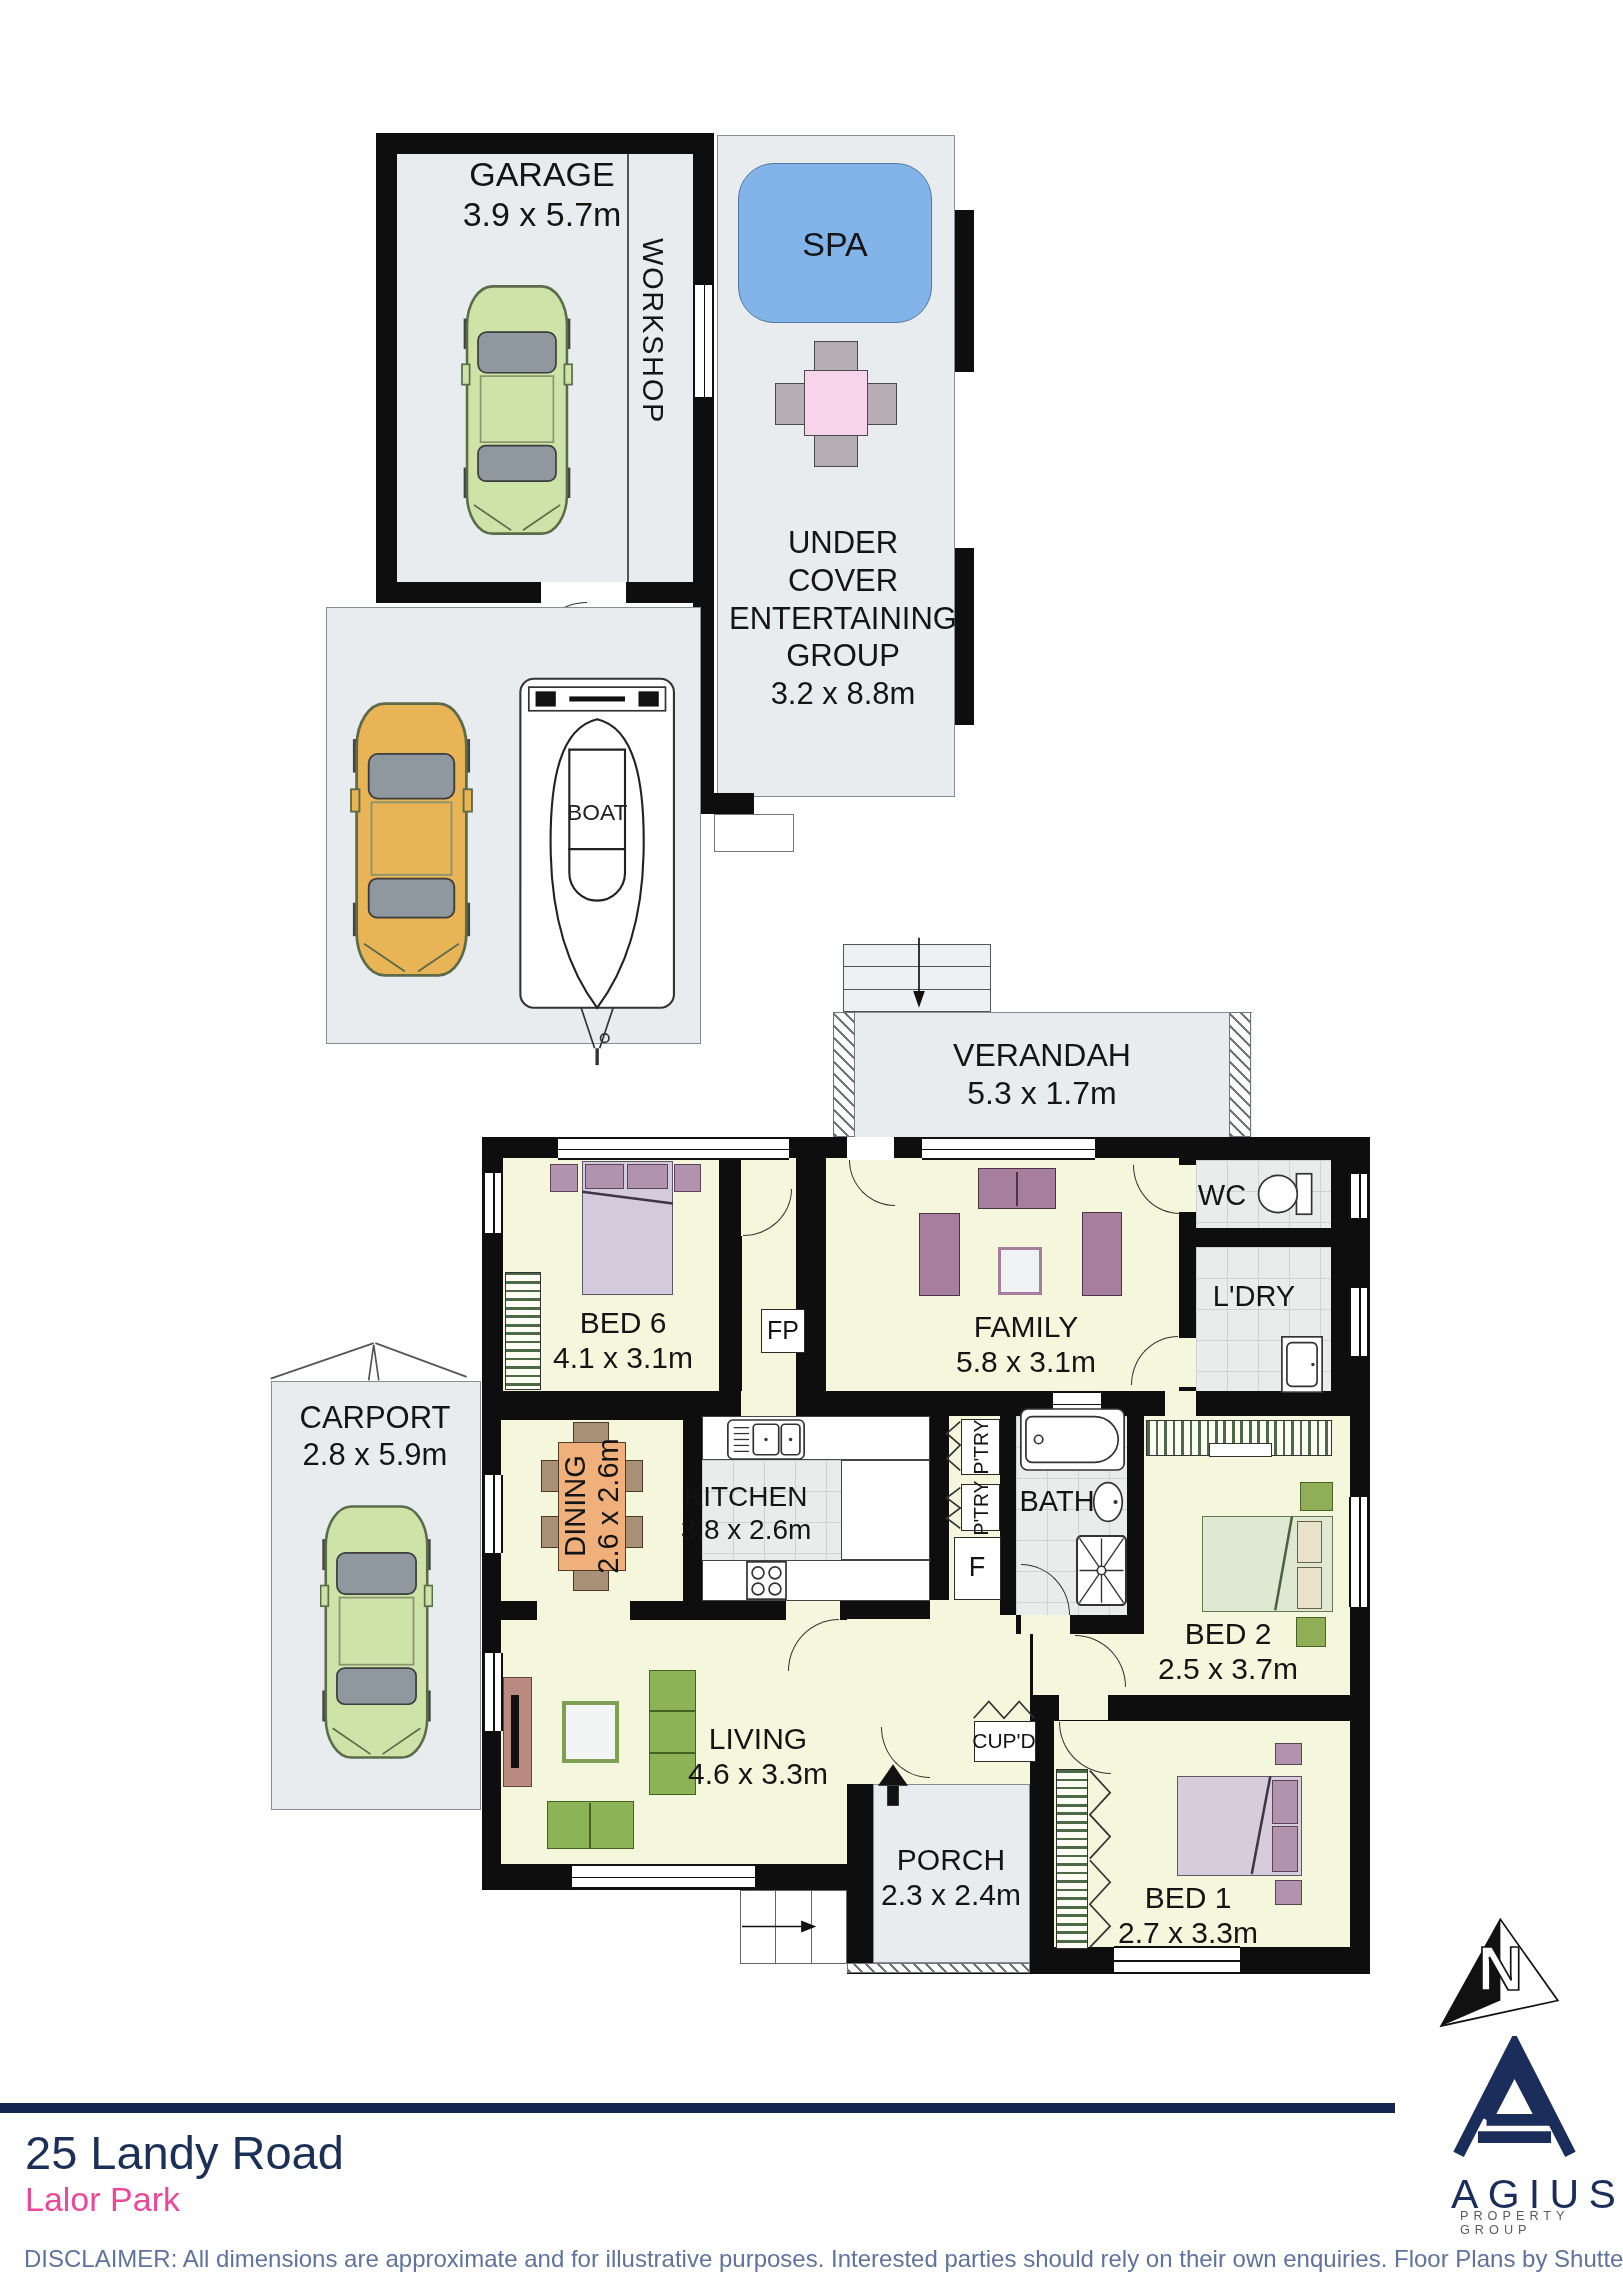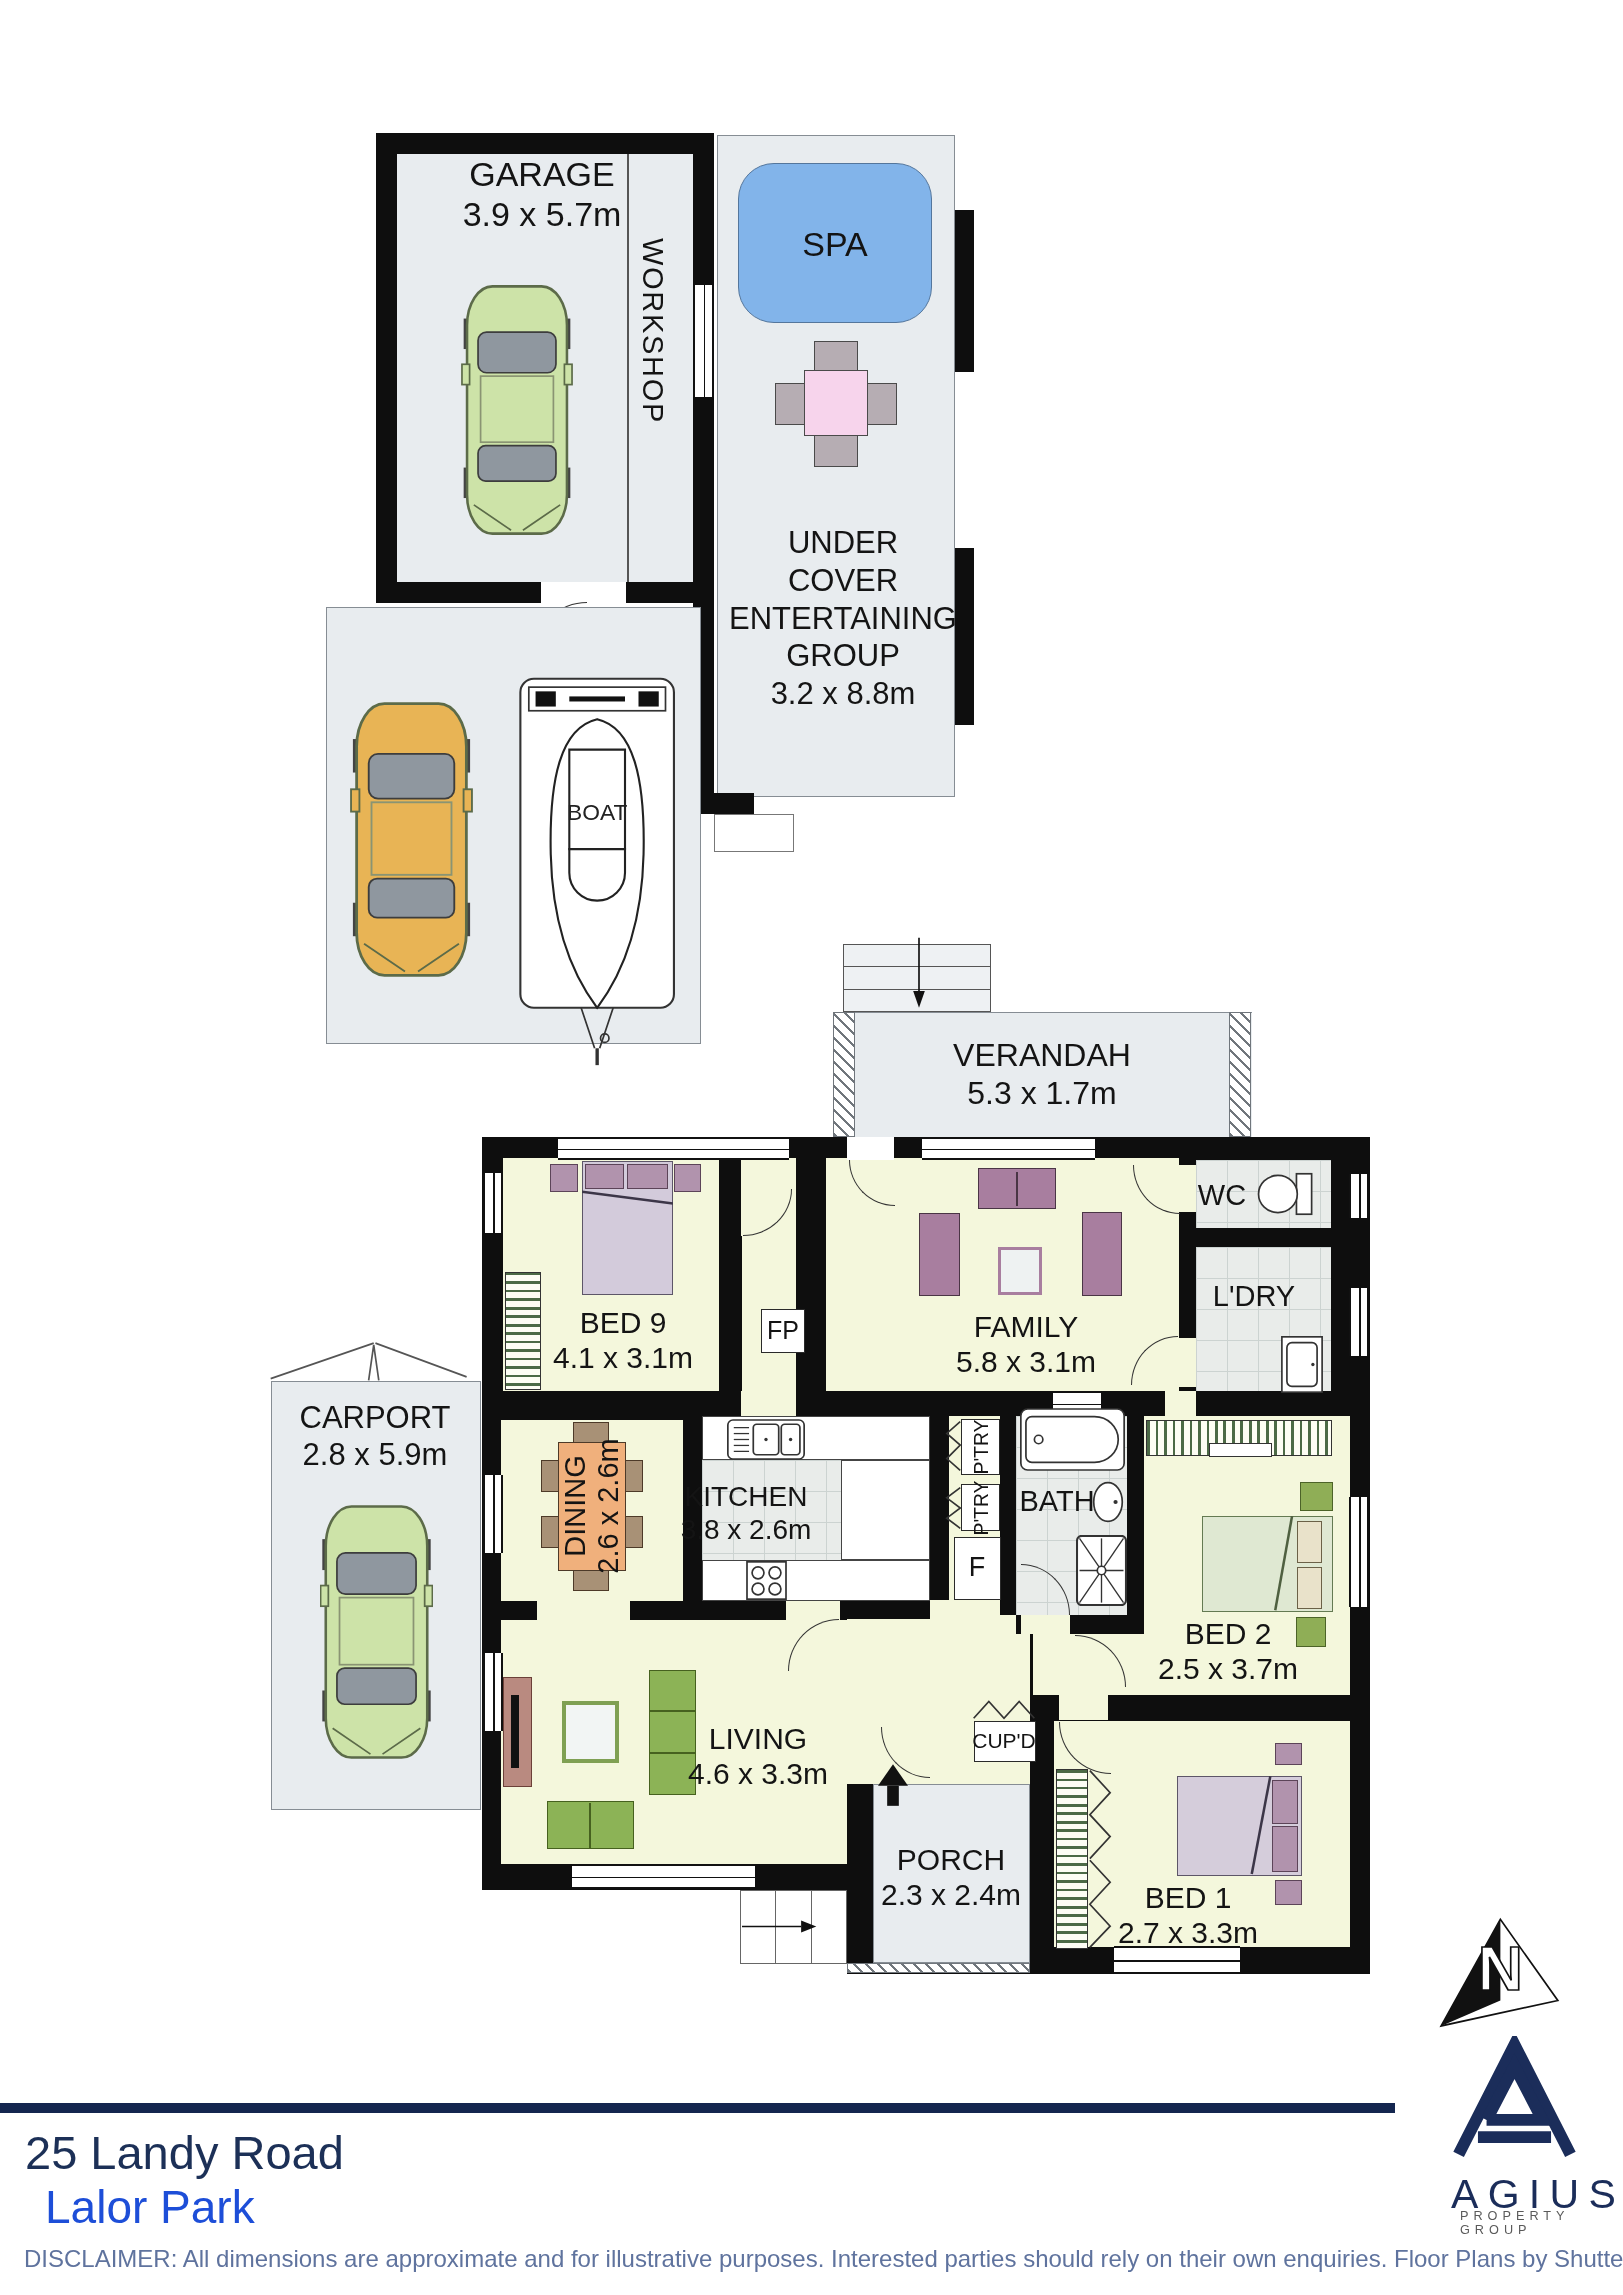--- a/index.html
+++ b/index.html
@@ -34,21 +34,21 @@
   .wrd-h{position:absolute;background:repeating-linear-gradient(to bottom,#4c6a46 0 2.5px,#fdfdf4 2.5px 8.5px);
          border:0.8px solid #333;box-sizing:border-box;}
   .wrd-v{position:absolute;background:repeating-linear-gradient(to right,#4c6a46 0 2.5px,#fdfdf4 2.5px 8.5px);
          border:0.8px solid #333;box-sizing:border-box;}
   .sofa{position:absolute;background:#a87e9f;border:1.7px solid #4a3545;box-sizing:border-box;}
   .gsofa{position:absolute;background:#8cb356;border:1.7px solid #46611f;box-sizing:border-box;}
   .chair{position:absolute;background:#a89176;border:1.7px solid #4d3a28;box-sizing:border-box;}
   .pill{position:absolute;background:#b193ad;border:1.7px solid #5c4458;box-sizing:border-box;}
   .footer-line{position:absolute;background:#14264f;}
   .addr1{position:absolute;color:#1c3057;font-size:47px;}
-  .addr2{position:absolute;color:#1d4ed8;font-size:46px;margin-left:20px;}
+  .addr2{position:absolute;color:#ec4899;font-size:34px;}
   .disc{position:absolute;color:#5f739e;font-size:24px;white-space:nowrap;}
   .brand{position:absolute;color:#1b2d5a;letter-spacing:9.3px;font-size:41px;}
   .brand-tag{position:absolute;color:#5a5a5a;letter-spacing:5px;font-size:12.7px;}
 </style>
 </head>
 <body>
 
 <div id="canvas">
 
   <svg width="0" height="0" style="position:absolute">
@@ -389,21 +389,21 @@
   <div class="lbl" style="left:1222px;top:1195px;font-size:29px;">WC</div>
 
   <svg class="abs" style="left:1281px;top:1336px;" width="42" height="57" viewBox="0 0 50 68">
     <rect x="1" y="1" width="48" height="66" fill="#fff" stroke="#333" stroke-width="2"></rect>
     <rect x="7" y="8" width="36" height="52" rx="6" fill="#fff" stroke="#333" stroke-width="2"></rect>
     <circle cx="38" cy="34" r="2" fill="#333"></circle>
   </svg>
   <div class="lbl" style="left:1254px;top:1296px;font-size:29px;">L'DRY</div>
 
   <div class="lbl" style="left:623px;top:1340px;font-size:30px;">
-    <span>BED 9</span><br>
+    <span>BED 6</span><br>
     <span>4.1 x 3.1m</span>
   </div>
   <div class="lbl" style="left:1026px;top:1344px;font-size:30px;">
     <span>FAMILY</span><br>
     <span>5.8 x 3.1m</span>
   </div>
 
   <svg class="abs" style="left:1436px;top:1916px;" width="127" height="115" viewBox="0 0 150 136">
     <polygon points="6,130 76,4 144,100" fill="#fff" stroke="#111" stroke-width="2"></polygon>
     <polygon points="6,130 76,4 76,100" fill="#111"></polygon>

